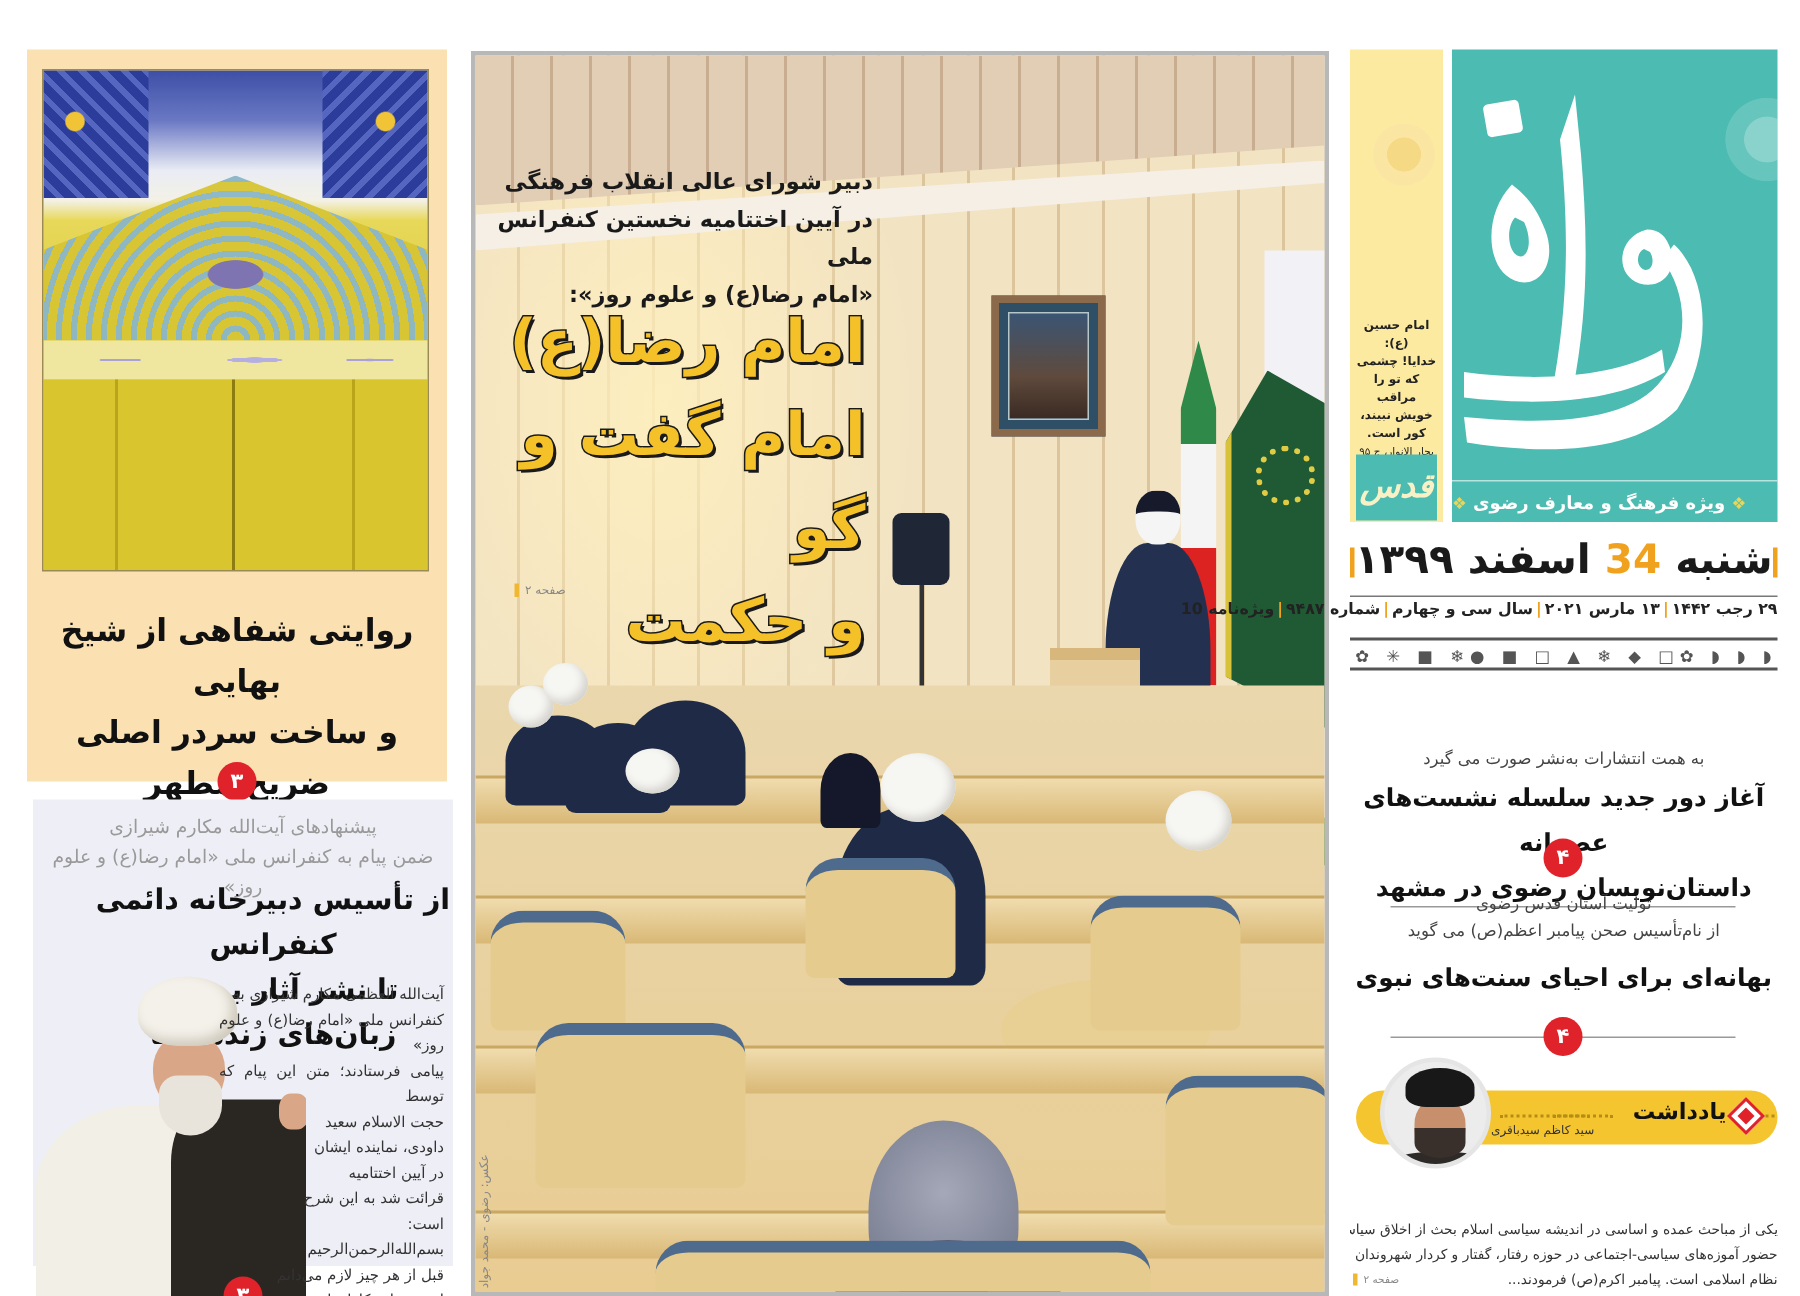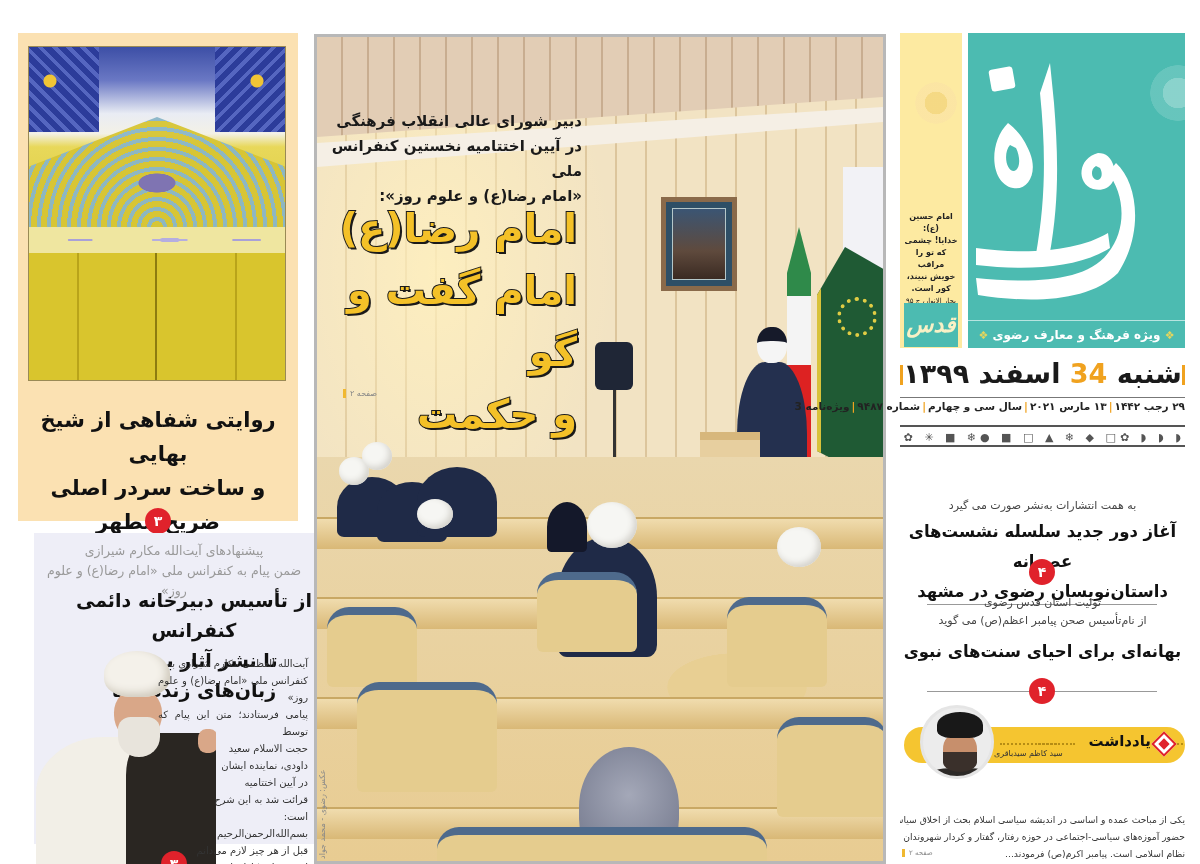--- a/index.html
+++ b/index.html
@@ -18,21 +18,21 @@
                   repeating-radial-gradient(circle at 50% 100%, #d6c534 0 6px, #8ab6c8 6px 10px);
       clip-path: polygon(0 45%, 50% 0, 100% 45%, 100% 100%, 0 100%); opacity: .95; }
     .shrine-band { position: absolute; left: 0; right: 0; top: 180px; height: 26px; background: #efe6a0;
       background-image: radial-gradient(ellipse at 20% 50%, #a9a1d8 0 14px, transparent 15px), radial-gradient(ellipse at 55% 50%, #b5aee0 0 18px, transparent 19px), radial-gradient(ellipse at 85% 50%, #a9a1d8 0 16px, transparent 17px); }
     .shrine-doors { position: absolute; left: 0; right: 0; top: 206px; bottom: 0; background: #d9c52d;
       background-image: linear-gradient(90deg, transparent 48px, #b9a41a 48px 50px, transparent 50px 126px, #8d7c10 126px 128px, transparent 128px 206px, #b9a41a 206px 208px, transparent 208px); }
     .shrine-headline { position: absolute; left: 0; right: 0; top: 370px; text-align: center; font-family: "DejaVu Sans", sans-serif; font-weight: bold; font-size: 21px; line-height: 34px; color: #111; }
     .badge { position: absolute; width: 26px; height: 26px; border-radius: 50%; background: #e0222b; color: #fff; font-weight: bold; font-size: 14px; line-height: 26px; text-align: center; }
     .shrine-badge { left: 127px; top: 475px; }
 
-    .quote-card { position: absolute; left: 16px; top: 500px; width: 280px; height: 311px; background: #eeeef7; }
+    .quote-card { position: absolute; left: 4px; top: 500px; width: 280px; height: 311px; background: #eeeef7; }
     .quote-kicker { position: absolute; left: 0; right: 0; top: 8px; text-align: center; font-size: 12.5px; line-height: 20px; color: #999; }
     .quote-headline { position: absolute; left: 0; right: 0; top: 52px; text-align: center; font-weight: bold; font-size: 19px; line-height: 30px; color: #111; padding-left: 40px; }
     .quote-body { position: absolute; right: 6px; top: 122px; width: 150px; font-size: 10px; line-height: 17px; color: #333; text-align: justify; }
     .quote-body span { display: block; }
     .quote-person { position: absolute; left: -8px; top: 112px; width: 190px; height: 219px; overflow: hidden; }
     .qp-turban { position: absolute; left: 78px; top: 6px; width: 66px; height: 46px; border-radius: 50% 50% 40% 40%; background: #f4f1ea; box-shadow: inset -4px -4px 8px #cfc9bc; }
     .qp-face { position: absolute; left: 88px; top: 44px; width: 48px; height: 52px; border-radius: 45% 45% 50% 50%; background: #d9a788; }
     .qp-beard { position: absolute; left: 92px; top: 72px; width: 42px; height: 40px; border-radius: 30% 30% 50% 50%; background: #e8e4dc; }
     .qp-robe { position: absolute; left: 10px; top: 92px; width: 170px; height: 140px; border-radius: 40% 45% 0 0; background: #f2efe7; }
     .qp-cloak { position: absolute; left: 100px; top: 88px; width: 95px; height: 140px; border-radius: 30% 20% 0 0; background: #2a2622; }
@@ -83,21 +83,21 @@
     .masthead-quote-strip { position: absolute; left: 0; top: 0; width: 62px; height: 315px; background: #fdeaa1; }
     .strip-ornament { position: absolute; left: 14px; top: 40px; width: 44px; height: 60px; border-radius: 50%; background: radial-gradient(circle, #f3d57d 0 30%, #fbe4a4 31% 55%, transparent 56%); opacity: .8; }
     .strip-quote { position: absolute; left: 2px; top: 178px; width: 58px; font-size: 8px; line-height: 12px; color: #222; text-align: center; font-weight: bold; }
     .strip-quote span { display: block; }
     .strip-source { font-weight: normal !important; font-size: 7px !important; }
     .qods-logo { position: absolute; left: 4px; top: 270px; width: 54px; height: 44px; background: #4cbbb1; color: #f9f1c6; font-size: 22px; font-weight: bold; line-height: 44px; text-align: center; font-style: italic; }
 
     .masthead { position: absolute; left: 68px; top: 0; width: 217px; height: 315px; background: #4cbbb1; overflow: hidden; }
     .masthead-ornament { position: absolute; left: 180px; top: 20px; width: 60px; height: 80px; border-radius: 50%; background: radial-gradient(circle, rgba(255,255,255,.35) 0 30%, rgba(255,255,255,.15) 31% 55%, transparent 56%); }
     .masthead-logo { position: absolute; left: 0; top: 0; width: 217px; height: 286px; }
-    .masthead-tag { position: absolute; left: 0; right: 0; bottom: 0; height: 28px; border-top: 1px solid rgba(255,255,255,.6); text-align: center; font-size: 12px; font-weight: bold; line-height: 28px; color: #ffffff; }
+    .masthead-tag { position: absolute; left: 0; right: 0; bottom: 0; height: 28px; border-top: 1px solid rgba(255,255,255,.6); text-align: left; font-size: 12px; font-weight: bold; line-height: 28px; color: #ffffff; }
     .masthead-tag .orn { color: #e6d65c; font-size: 11px; }
 
     .dateline { position: absolute; left: 0; top: 322px; width: 285px; height: 38px; text-align: center; font-size: 27px; font-weight: bold; line-height: 38px; color: #1a1a1a; letter-spacing: 1px; }
     .dateline .day-num { color: #f0a21f; }
     .dateline-bar { position: absolute; top: 332px; width: 3px; height: 20px; background: #f0a21f; }
     .issue-info { position: absolute; left: 0; top: 364px; width: 285px; height: 18px; border-top: 1px solid #777; padding-top: 2px; text-align: center; font-size: 10.5px; font-weight: bold; color: #222; white-space: nowrap; }
     .issue-info .sep { color: #f0a21f; padding: 0 2px; }
     .shape-row { position: absolute; left: 0; top: 392px; width: 285px; height: 22px; border-top: 2px solid #555; border-bottom: 2px solid #555; padding-top: 1px; text-align: center; font-size: 11px; line-height: 20px; color: #555; letter-spacing: 4px; white-space: nowrap; overflow: hidden; }
 
     .story-kicker { position: absolute; left: 0; width: 285px; text-align: center; font-size: 11px; color: #444; }
@@ -274,21 +274,21 @@
 
   <div class="dateline-bar" style="right:0;"></div>
   <div class="dateline">
     <span>شنبه</span>
     <span class="day-num">34</span>
     <span>اسفند ۱۳۹۹</span>
   </div>
   <div class="dateline-bar" style="left:0;"></div>
 
   <div class="issue-info">
-    <span>۲۹ رجب ۱۴۴۲</span><span class="sep">|</span><span>۱۳ مارس ۲۰۲۱</span><span class="sep">|</span><span>سال سی و چهارم</span><span class="sep">|</span><span>شماره ۹۴۸۷</span><span class="sep">|</span><span>ویژه‌نامه 3</span>
+    <span>۲۹ رجب ۱۴۴۲</span><span class="sep">|</span><span>۱۳ مارس ۲۰۲۱</span><span class="sep">|</span><span>سال سی و چهارم</span><span class="sep">|</span><span>شماره ۹۴۸۷</span><span class="sep">|</span><span>ویژه‌نامه 10</span>
   </div>
   <div class="shape-row">◗ ◗ ◗ ✿□ ◆ ❄ ▲ □ ■ ●❄ ■ ✳ ✿❄□</div>
 
   <div class="story-kicker" style="top:466px;">به همت انتشارات به‌نشر صورت می گیرد</div>
   <div class="story-headline" style="top:484px;">
     <span>آغاز دور جدید سلسله نشست‌های عصرانه</span>
     <span>داستان‌نویسان رضوی در مشهد</span>
   </div>
   <div class="divider-line" style="top:571px;"></div>
   <div class="badge story-badge" style="top:526px;">۴</div>

